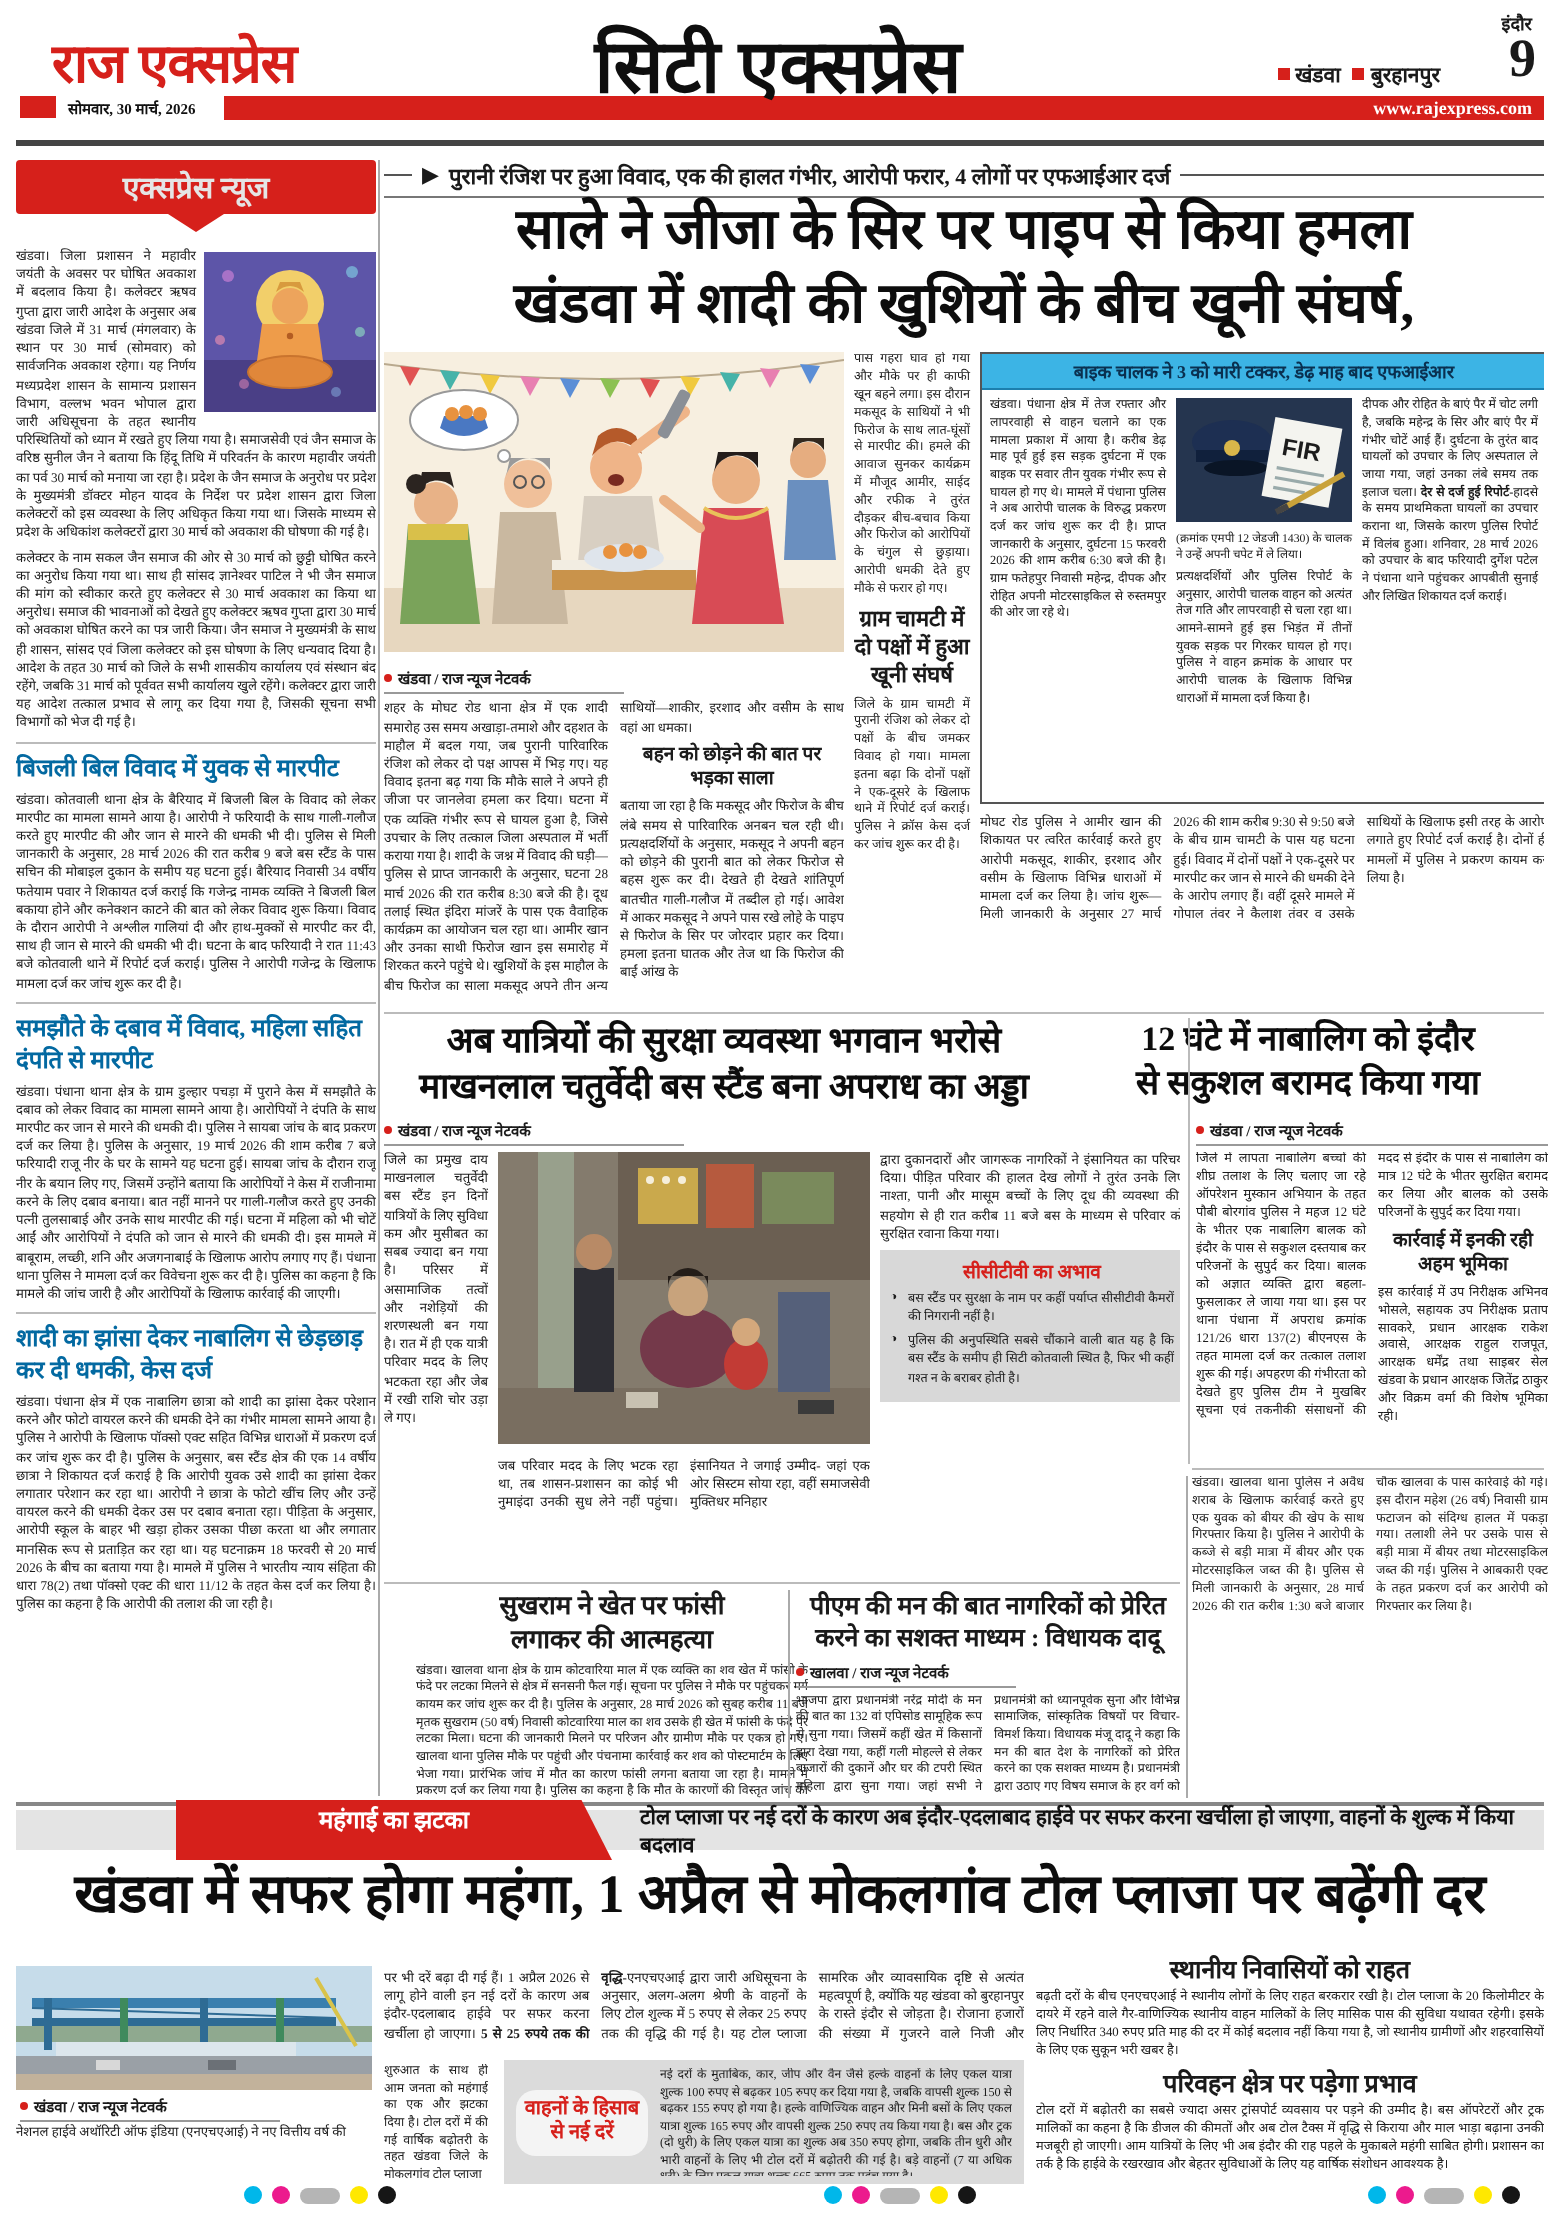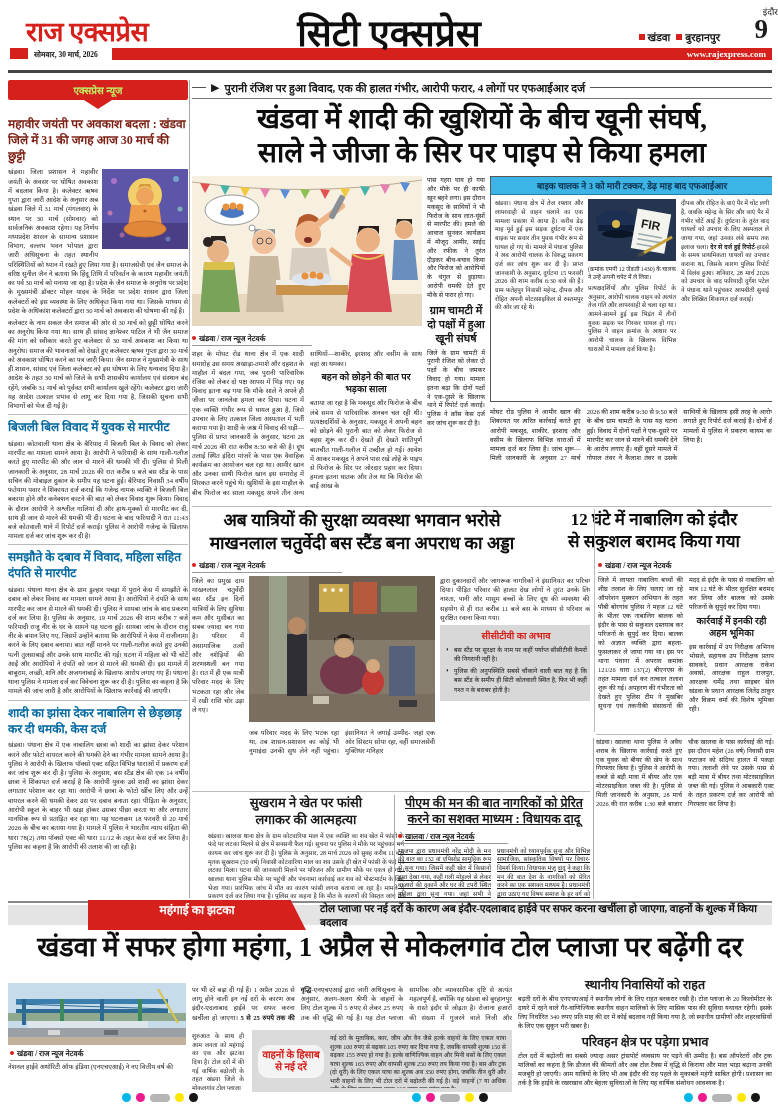--- a/index.html
+++ b/index.html
@@ -8,31 +8,31 @@
   .abs{position:absolute;}
   
   .mast-logo{left:26px;top:12px;font-size:27px;font-weight:800;color:#d6201b;letter-spacing:-.5px;}
   .mast-sq{left:10px;top:48px;width:18px;height:11px;background:#d6201b;}
   .mast-date{left:34px;top:49px;font-size:7.5px;font-weight:bold;color:#111;}
   .mast-bar{left:112px;top:48px;width:660px;height:12px;background:#d6201b;color:#fff;
             font-size:9px;font-weight:bold;line-height:12px;text-align:right;padding-right:6px;box-sizing:border-box;}
   .mast-title{left:0;right:0;top:6px;text-align:center;font-size:37px;font-weight:800;color:#0e0e0e;}
   .mast-cities{right:58px;top:30px;font-size:10.5px;font-weight:bold;}
   .mast-cities .rs{display:inline-block;width:6px;height:6px;background:#d6201b;margin:0 3px 1px 6px;}
-  .mast-ed{right:0;top:5px;font-size:9px;font-weight:normal;}
+  .mast-ed{right:12px;top:5px;font-size:9px;font-weight:bold;}
   .mast-pg{right:10px;top:14px;font-size:27px;font-weight:800;}
   .rule{background:#444;}
   
   .bt{font-size:6.6px;line-height:1.4;text-align:justify;color:#1c1c1c;}
   .byline{display:flex;align-items:center;gap:3px;font-size:7.5px;font-weight:bold;
           border-bottom:.5px solid #999;padding-bottom:2px;margin-bottom:3px;}
   .byline .dot{width:4px;height:4px;border-radius:50%;background:#d6201b;flex:0 0 auto;}
   
   .sb{left:8px;top:80px;width:180px;height:818px;overflow:hidden;}
-  .sb-banner{background:#d6201b;color:#bef264;font-size:10px;font-weight:800;text-align:center;
+  .sb-banner{background:#d6201b;color:#e5e5e5;font-size:15px;font-weight:800;text-align:center;
              padding:3px 0;border-radius:2px;}
   .sb-arrow{width:0;height:0;margin:0 auto 8px auto;border-left:14px solid transparent;
             border-right:14px solid transparent;border-top:9px solid #d6201b;}
   .sb-art{border-bottom:.5px solid #bbb;margin-bottom:5px;padding-bottom:4px;overflow:hidden;}
   .sb-h{font-size:12px;font-weight:800;line-height:1.32;margin:0 0 3px 0;color:#0369a1;}
   .sb-h.maroon{color:#7d1f12;}
   .sb-img{float:right;width:86px;height:80px;margin:2px 0 2px 4px;}
   
   .lead{left:192px;top:80px;width:580px;height:424px;}
   .kicker{display:flex;align-items:center;gap:5px;font-size:11px;font-weight:bold;
@@ -98,21 +98,20 @@
   </div>
   <div class="abs mast-ed">इंदौर</div>
   <div class="abs mast-pg">9</div>
   <div class="abs rule" style="left:8px;top:70px;width:764px;height:3px;"></div>
 
   <div class="abs sb">
     <div class="sb-banner">एक्सप्रेस न्यूज</div>
     <div class="sb-arrow"></div>
 
     <div class="sb-art">
-      <div class="sb-h maroon">महावीर जयंती पर अवकाश बदला : खंडवा जिले में 31 की जगह आज 30 मार्च की छुट्टी</div>
       <svg class="sb-img" viewBox="0 0 86 80">
         <rect width="86" height="80" fill="#5d55a8"></rect>
         <rect y="54" width="86" height="26" fill="#4a3f86"></rect>
         <circle cx="12" cy="12" r="3" fill="#c77fd4" opacity=".7"></circle>
           <circle cx="74" cy="10" r="3" fill="#7fc4e0" opacity=".7"></circle>
         <circle cx="8" cy="44" r="2.5" fill="#e08ab0" opacity=".7"></circle>
           <circle cx="78" cy="40" r="2.5" fill="#8ad0c0" opacity=".7"></circle>
         <circle cx="20" cy="66" r="2.5" fill="#d47fb0" opacity=".6"></circle>
           <circle cx="66" cy="70" r="2.5" fill="#7fa0d4" opacity=".6"></circle>
         <circle cx="43" cy="26" r="17" fill="#f2cf6a"></circle>
@@ -145,22 +144,22 @@
 
   <div class="abs vr" style="left:189px;top:80px;height:818px;"></div>
 
   <div class="abs lead">
     <div class="kicker">
       <span class="kline" style="width:14px;"></span>
       <span>▶</span>
       <span>पुरानी रंजिश पर हुआ विवाद, एक की हालत गंभीर, आरोपी फरार, 4 लोगों पर एफआईआर दर्ज</span>
       <span class="kline" style="flex:1;"></span>
     </div>
+    <div class="lead-h" style="margin-top:0;">साले ने जीजा के सिर पर पाइप से किया हमला</div>
     <div class="lead-h">खंडवा में शादी की खुशियों के बीच खूनी संघर्ष,</div>
-    <div class="lead-h" style="margin-top:0;">साले ने जीजा के सिर पर पाइप से किया हमला</div>
 
     <div class="story-grid">
       <div>
         <svg width="230" height="150" viewBox="0 0 230 150">
           <rect width="230" height="150" fill="#f7efe0"></rect>
           <rect y="118" width="230" height="32" fill="#e7d7bf"></rect>
           <path d="M0 6 Q115 22 230 4" stroke="#b9a98e" fill="none"></path>
           <g>
             <path d="M8 7 l5 10 l5 -9z" fill="#e05252"></path>
               <path d="M28 9 l5 10 l5 -9z" fill="#46b3a9"></path>
@@ -341,21 +340,21 @@
   <div class="abs" style="left:208px;top:795px;width:196px;height:104px;overflow:hidden;">
     <div class="low-h">
       <div>सुखराम ने खेत पर फांसी</div>
       <div>लगाकर की आत्महत्या</div>
     </div>
     <div class="bt" style="font-size:6.2px;">खंडवा। खालवा थाना क्षेत्र के ग्राम कोटवारिया माल में एक व्यक्ति का शव खेत में फांसी के फंदे पर लटका मिलने से क्षेत्र में सनसनी फैल गई। सूचना पर पुलिस ने मौके पर पहुंचकर मर्ग कायम कर जांच शुरू कर दी है। पुलिस के अनुसार, 28 मार्च 2026 को सुबह करीब 11 बजे मृतक सुखराम (50 वर्ष) निवासी कोटवारिया माल का शव उसके ही खेत में फांसी के फंदे पर लटका मिला। घटना की जानकारी मिलने पर परिजन और ग्रामीण मौके पर एकत्र हो गए। खालवा थाना पुलिस मौके पर पहुंची और पंचनामा कार्रवाई कर शव को पोस्टमार्टम के लिए भेजा गया। प्रारंभिक जांच में मौत का कारण फांसी लगना बताया जा रहा है। मामले में प्रकरण दर्ज कर लिया गया है। पुलिस का कहना है कि मौत के कारणों की विस्तृत जांच की जा रही है और सभी पहलुओं पर पड़ताल जारी है।</div>
   </div>
 
   <div class="abs vr" style="left:394px;top:795px;height:104px;"></div>
 
-  <div class="abs" style="left:398px;top:795px;width:192px;height:104px;overflow:hidden;text-decoration:underline;">
+  <div class="abs" style="left:398px;top:795px;width:192px;height:104px;overflow:hidden;">
     <div class="low-h" style="font-size:12.5px;">
       <div>पीएम की मन की बात नागरिकों को प्रेरित</div>
       <div>करने का सशक्त माध्यम : विधायक दादू</div>
     </div>
     <div class="byline" style="width:110px;">
       <span class="dot"></span>
       <span>खालवा / राज न्यूज नेटवर्क</span>
     </div>
     <div class="bt tc2" style="font-size:6.2px;height:56px;">भाजपा द्वारा प्रधानमंत्री नरेंद्र मोदी के मन की बात का 132 वां एपिसोड सामूहिक रूप से सुना गया। जिसमें कहीं खेत में किसानों द्वारा देखा गया, कहीं गली मोहल्ले से लेकर बाजारों की दुकानें और घर की टपरी स्थित महिला द्वारा सुना गया। जहां सभी ने प्रधानमंत्री को ध्यानपूर्वक सुना और विभिन्न सामाजिक, सांस्कृतिक विषयों पर विचार-विमर्श किया। विधायक मंजू दादू ने कहा कि मन की बात देश के नागरिकों को प्रेरित करने का एक सशक्त माध्यम है। प्रधानमंत्री द्वारा उठाए गए विषय समाज के हर वर्ग को जोड़ते हैं और राष्ट्र निर्माण में भूमिका निभाने के लिए प्रेरित करते हैं। कार्यक्रम के दौरान कार्यकर्ताओं ने प्रधानमंत्री के विचारों को जन-जन तक पहुंचाने का संकल्प लिया। साथ ही संगठन को मजबूत बनाने पर भी चर्चा हुई।</div>
   </div>

